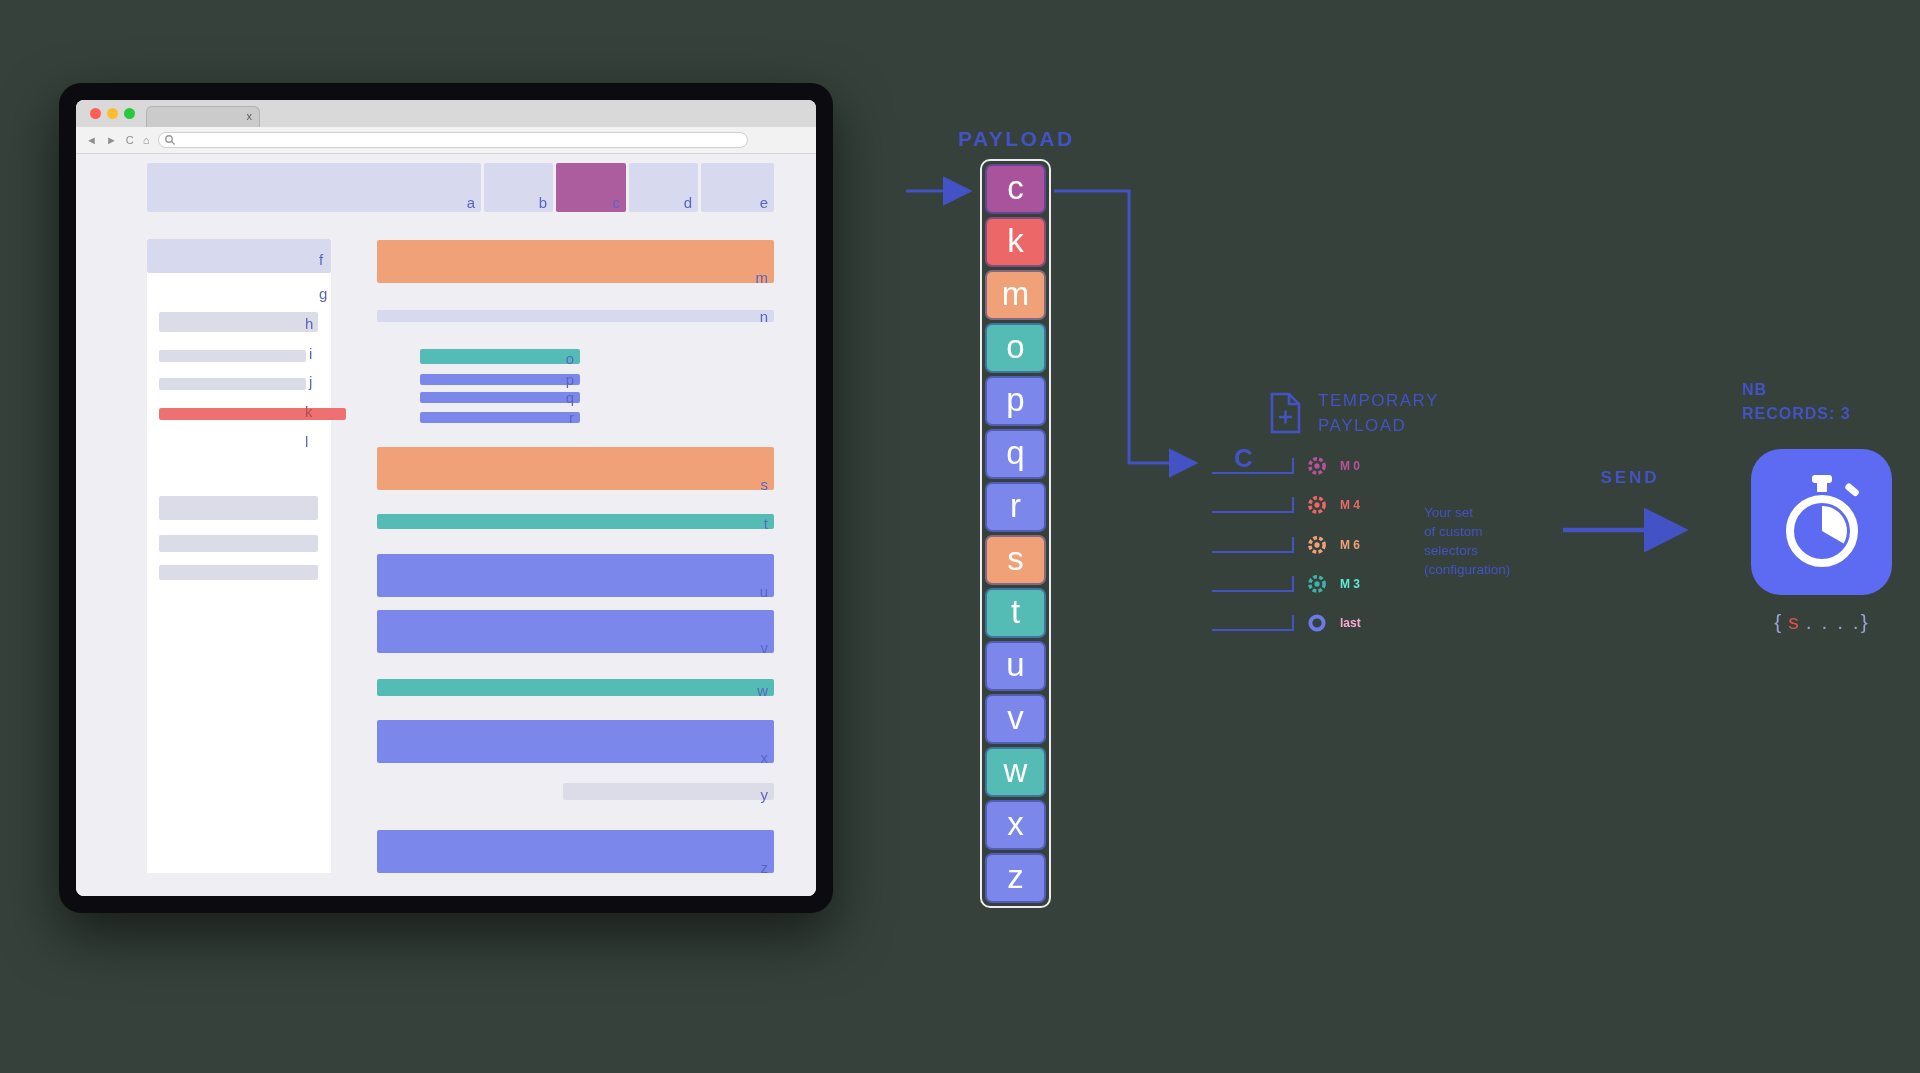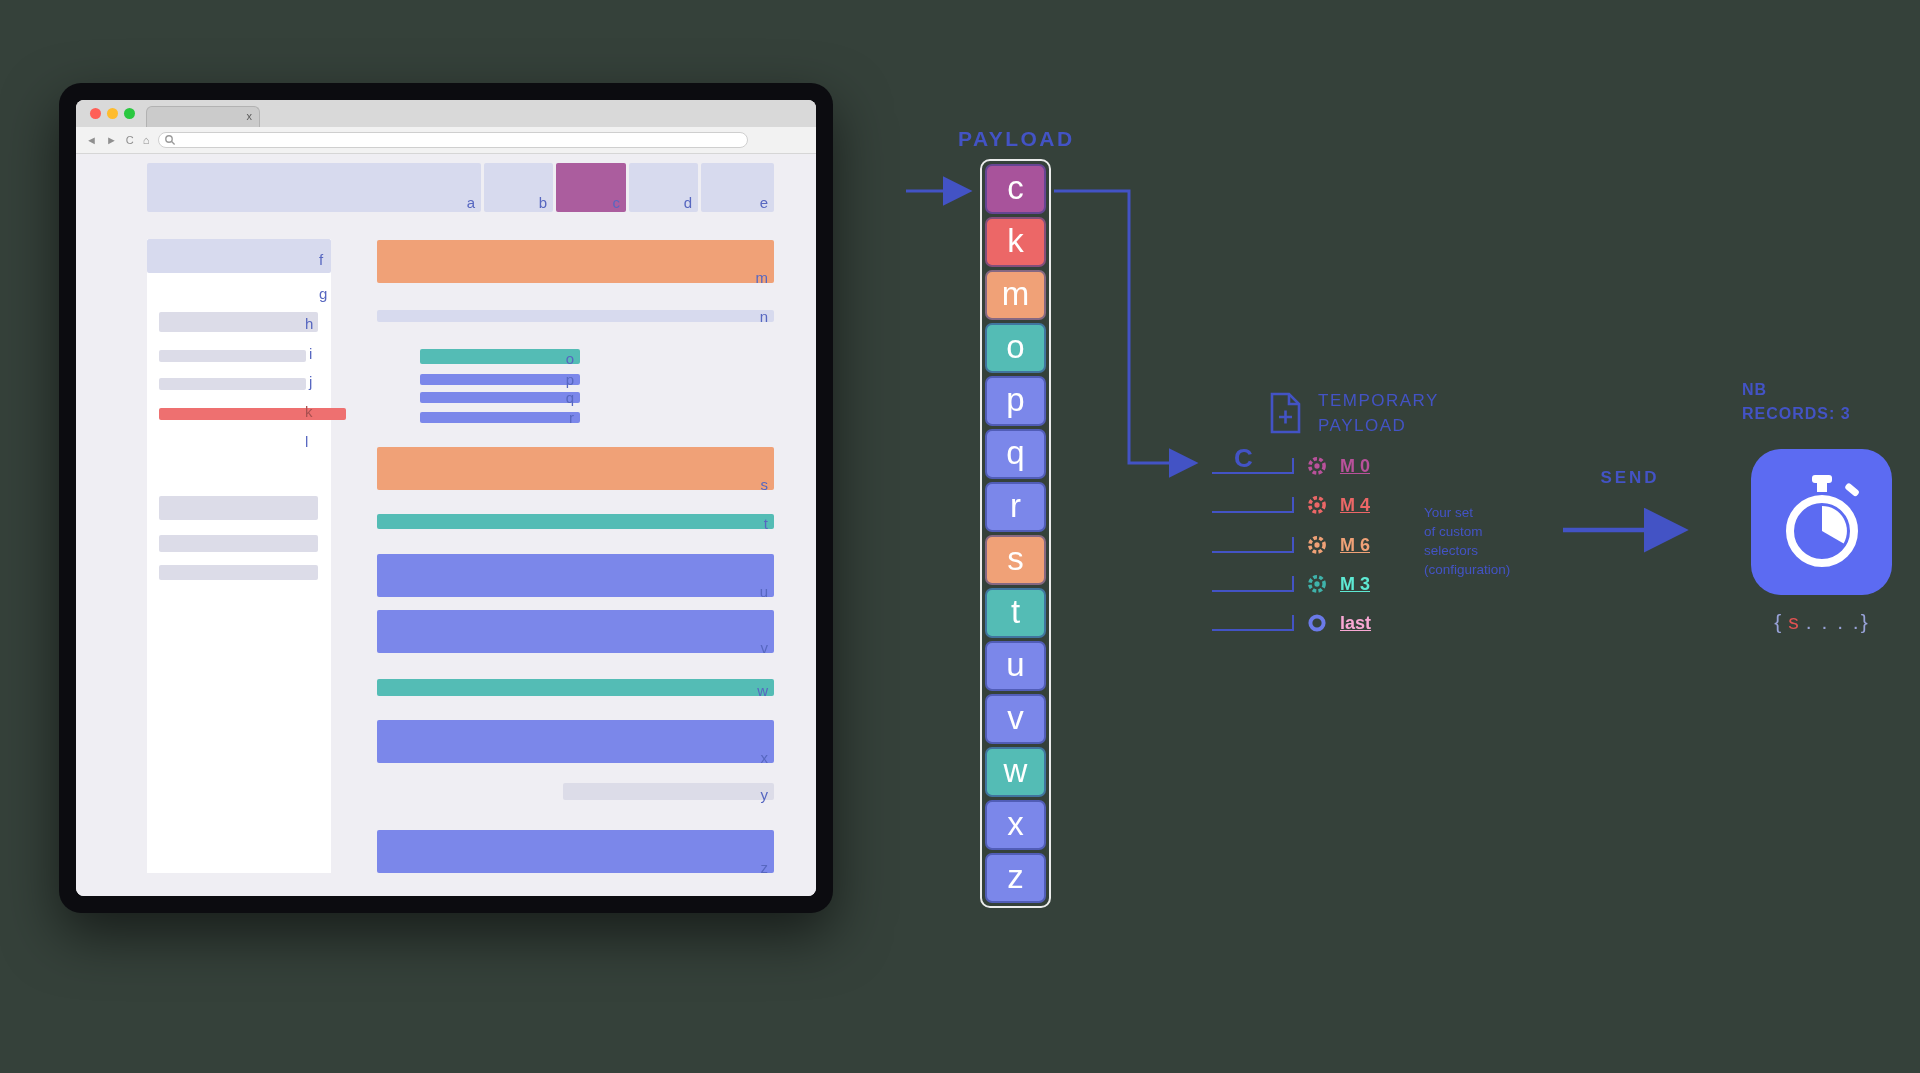--- a/index.html
+++ b/index.html
@@ -55,21 +55,21 @@
   
   .overlay{position:absolute;left:0;top:0;pointer-events:none;}
 
   
   .tr-title{position:absolute;left:1318px;top:388px;font-size:17px;font-weight:400;
     letter-spacing:1.5px;color:#4353c5;line-height:25px;}
   .doc-icon{position:absolute;left:1268px;top:392px;}
   .record-letter{position:absolute;left:1234px;top:443px;font-size:26px;font-weight:700;color:#4353c5;}
   .sel-row{position:absolute;left:1212px;height:28px;display:flex;align-items:center;gap:12px;}
   .bracket{width:80px;height:14px;border-bottom:2.5px solid #4353c5;border-right:2.5px solid #4353c5;}
-  .sel-label{font-size:18px;font-weight:600;text-decoration:underline;}
+  .sel-label{font-size:12px;font-weight:600;}
   .tr-note{position:absolute;left:1424px;top:503px;font-size:13.5px;line-height:19px;color:#4353c5;}
 
   
   .send-label{position:absolute;left:1565px;top:468px;width:130px;text-align:center;
     font-size:17px;font-weight:700;letter-spacing:3px;color:#4353c5;}
   .nb-title{position:absolute;left:1742px;top:378px;font-size:16px;font-weight:600;
     letter-spacing:1px;color:#4353c5;line-height:24px;}
   .timer-icon{position:absolute;left:1751px;top:449px;width:141px;height:146px;background:#5c6bf2;
     border-radius:30px;display:flex;align-items:center;justify-content:center;}
   .record-preview{position:absolute;left:1742px;top:610px;width:160px;text-align:center;

